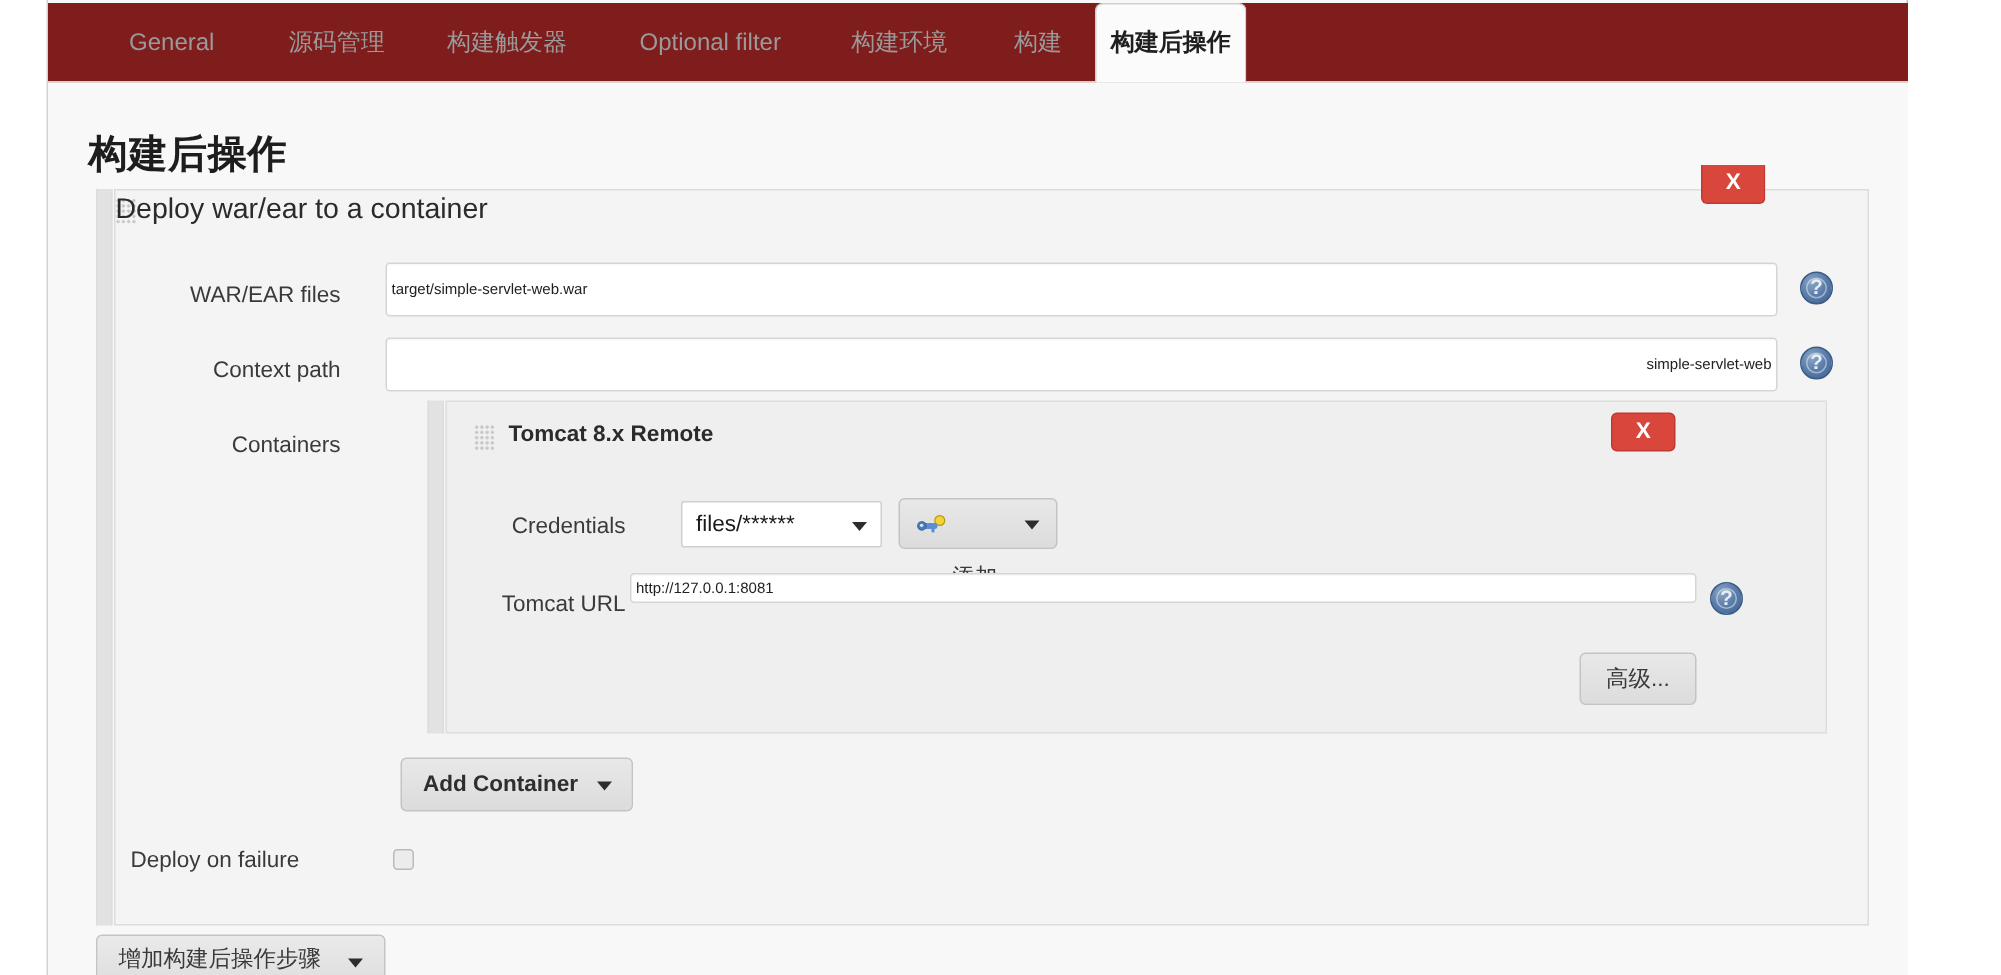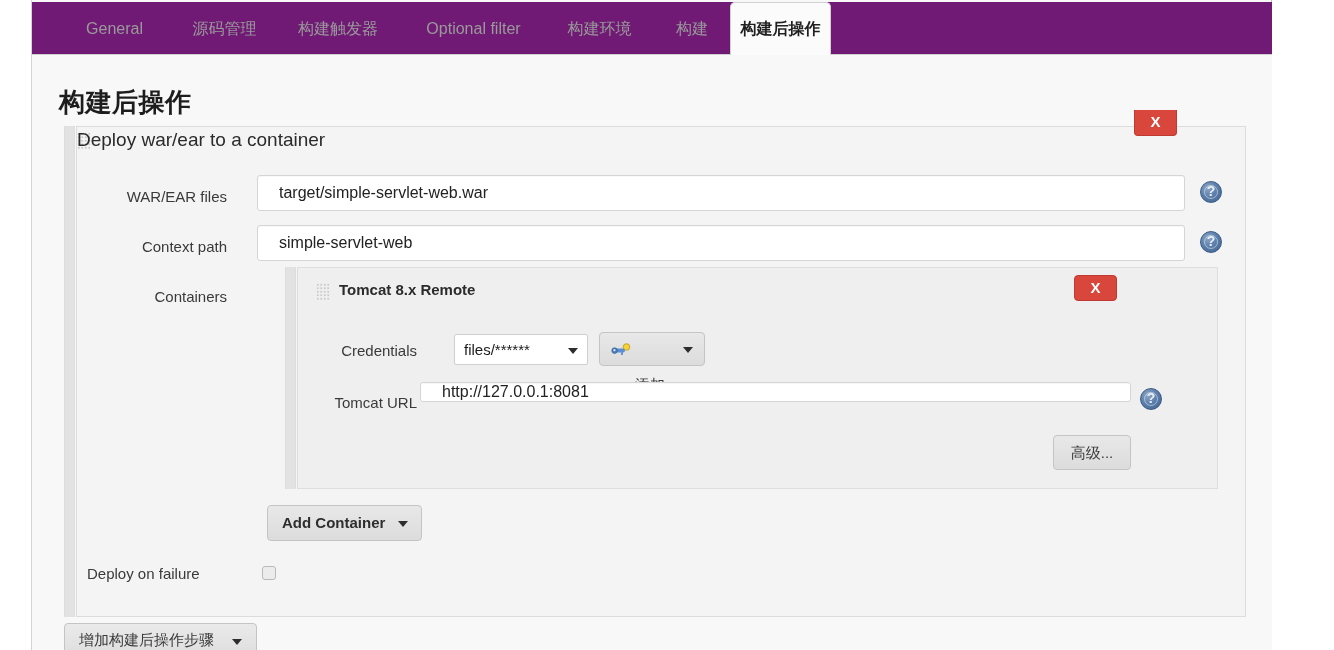--- a/index.html
+++ b/index.html
@@ -35,21 +35,21 @@
     box-sizing: border-box;
   }
 
   
   #tabbar {
     position: absolute;
     left: 0px;
     top: 2px;
     width: 1240px;
     height: 53px;
-    background: #701a75;
+    background: #7f1d1d;
     border-bottom: 1px solid #d0d0d0;
     box-sizing: border-box;
   }
   .tab {
     position: absolute;
     top: 0;
     height: 53px;
     line-height: 53px;
     font-size: 16px;
     color: #9a9a9a;
@@ -146,23 +146,23 @@
     text-align: right;
     white-space: nowrap;
   }
 
   
   .tinput {
     position: absolute;
     background: #ffffff;
     border: 1px solid #d5d5d5;
     border-radius: 3px;
-    font-size: 16px;
+    font-size: 10px;
     color: #222;
-    padding: 0 21px;
+    padding: 0 3px;
     box-sizing: border-box;
     outline: none;
     font-family: "Liberation Sans", "DejaVu Sans", sans-serif;
     box-shadow: inset 0 1px 1px rgba(0,0,0,0.03);
   }
 
   
   .help {
     position: absolute;
     width: 22px;
@@ -367,21 +367,21 @@
       </div>
 
       <span class="dots" id="outer-dots"></span>
       <div id="outer-title">Deploy war/ear to a container</div>
 
       <div class="flabel" style="left:55px; top:133px; width:140px;">WAR/EAR files</div>
       <input class="tinput" type="text" style="left: 225px; top: 120px; width: 928px; height: 36px;" value="target/simple-servlet-web.war">
       <div class="help" style="left:1168px; top:126px;"></div>
 
       <div class="flabel" style="left:55px; top:183px; width:140px;">Context path</div>
-      <input class="tinput" type="text" style="left: 225px; top: 170px; width: 928px; height: 36px;" value="simple-servlet-web">
+      <input class="tinput" type="text" style="left: 225px; top: 170px; width: 928px; height: 36px; text-align: right;" value="simple-servlet-web">
       <div class="help" style="left:1168px; top:176px;"></div>
 
       <div class="flabel" style="left:55px; top:233px; width:140px;">Containers</div>
 
       <div id="inner-handle"></div>
       <div id="inner-panel"></div>
 
       <div class="xbtn" style="left:1042px; top:220px; width:43px; height:26px; line-height:24px; border-radius:4px;">
         <span>X</span>
       </div>

